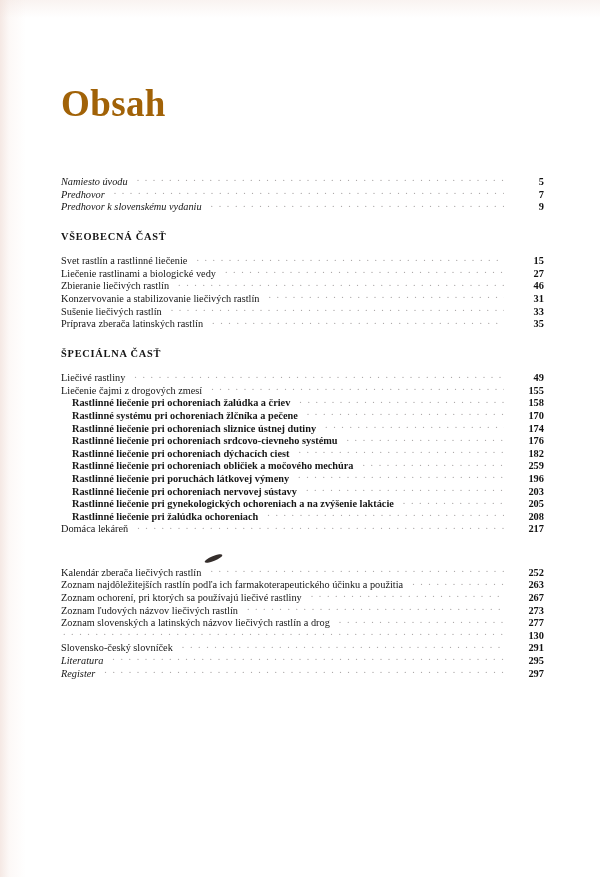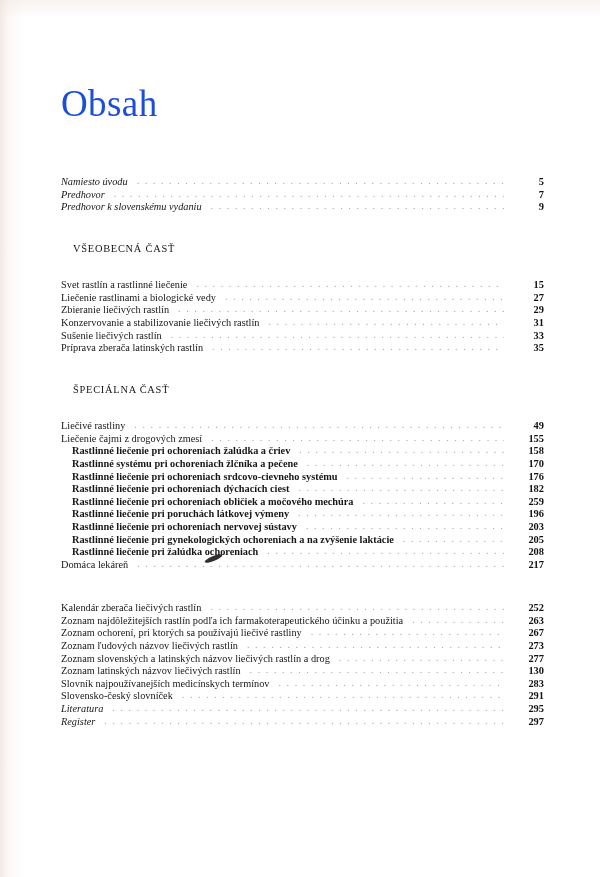--- a/index.html
+++ b/index.html
@@ -42,46 +42,46 @@
     left: 0; top: 0;
     width: 600px;
     height: 877px;
   }
 
   .toc-title {
     position: absolute;
     left: 61px;
     top: 60px;
     font-size: 37px;
-    font-weight: 400;
+    font-weight: 700;
     letter-spacing: 0.4px;
-    color: #1d4ed8;
+    color: #a16207;
     line-height: 1;
   }
 
   .toc-body {
     position: absolute;
     left: 61px;
     top: 176px;
     width: 483px;
   }
 
   .section-heading {
     font-size: 10.4px;
-    font-weight: 400;
+    font-weight: 700;
     letter-spacing: 0.75px;
     color: #141414;
-    margin: 12px;
+    margin: 0;
     padding: 0;
     line-height: 1;
   }
 
   .entry {
     display: flex;
-    align-items: flex-end;
+    align-items: flex-start;
     line-height: 12.6px;
     height: 12.6px;
     font-size: 10.3px;
     color: #161616;
     white-space: nowrap;
   }
   .entry .label {
     flex: 0 0 auto;
     padding-right: 7px;
   }
@@ -172,21 +172,21 @@
           <span class="page-num">15</span>
         </div>
         <div class="entry">
           <span class="label">Liečenie rastlinami a biologické vedy</span>
           <span class="leaders"></span>
           <span class="page-num">27</span>
         </div>
         <div class="entry">
           <span class="label">Zbieranie liečivých rastlín</span>
           <span class="leaders"></span>
-          <span class="page-num">29</span>
+          <span class="page-num">46</span>
         </div>
         <div class="entry">
           <span class="label">Konzervovanie a stabilizovanie liečivých rastlín</span>
           <span class="leaders"></span>
           <span class="page-num">31</span>
         </div>
         <div class="entry">
           <span class="label">Sušenie liečivých rastlín</span>
           <span class="leaders"></span>
           <span class="page-num">33</span>
@@ -213,20 +213,25 @@
           <span class="label">Rastlinné liečenie pri ochoreniach žalúdka a čriev</span>
           <span class="leaders"></span>
           <span class="page-num">158</span>
         </div>
         <div class="entry sub">
           <span class="label">Rastlinné systému pri ochoreniach žlčníka a pečene</span>
           <span class="leaders"></span>
           <span class="page-num">170</span>
         </div>
         <div class="entry sub">
+          <span class="label">Rastlinné liečenie pri ochoreniach sliznice ústnej dutiny</span>
+          <span class="leaders"></span>
+          <span class="page-num">174</span>
+        </div>
+        <div class="entry sub">
           <span class="label">Rastlinné liečenie pri ochoreniach srdcovo-cievneho systému</span>
           <span class="leaders"></span>
           <span class="page-num">176</span>
         </div>
         <div class="entry sub">
           <span class="label">Rastlinné liečenie pri ochoreniach dýchacích ciest</span>
           <span class="leaders"></span>
           <span class="page-num">182</span>
         </div>
         <div class="entry sub">
@@ -280,28 +285,22 @@
           <span class="label">Zoznam ľudových názvov liečivých rastlín</span>
           <span class="leaders"></span>
           <span class="page-num">273</span>
         </div>
         <div class="entry">
           <span class="label">Zoznam slovenských a latinských názvov liečivých rastlín a drog</span>
           <span class="leaders"></span>
           <span class="page-num">277</span>
         </div>
         <div class="entry">
-          <span class="label">Zoznam latinských názvov liečivých rastlín</span>
           <span class="leaders"></span>
           <span class="page-num">130</span>
-        </div>
-        <div class="entry">
-          <span class="label">Slovník najpoužívanejších medicínskych termínov</span>
-          <span class="leaders"></span>
-          <span class="page-num">283</span>
         </div>
         <div class="entry">
           <span class="label">Slovensko-český slovníček</span>
           <span class="leaders"></span>
           <span class="page-num">291</span>
         </div>
         <div class="entry italic">
           <span class="label">Literatura</span>
           <span class="leaders"></span>
           <span class="page-num">295</span>

